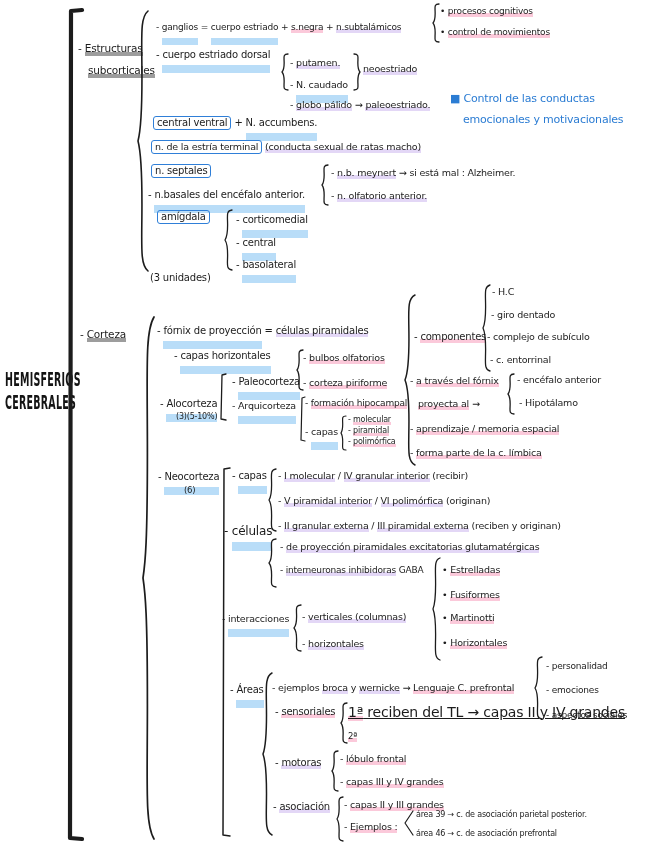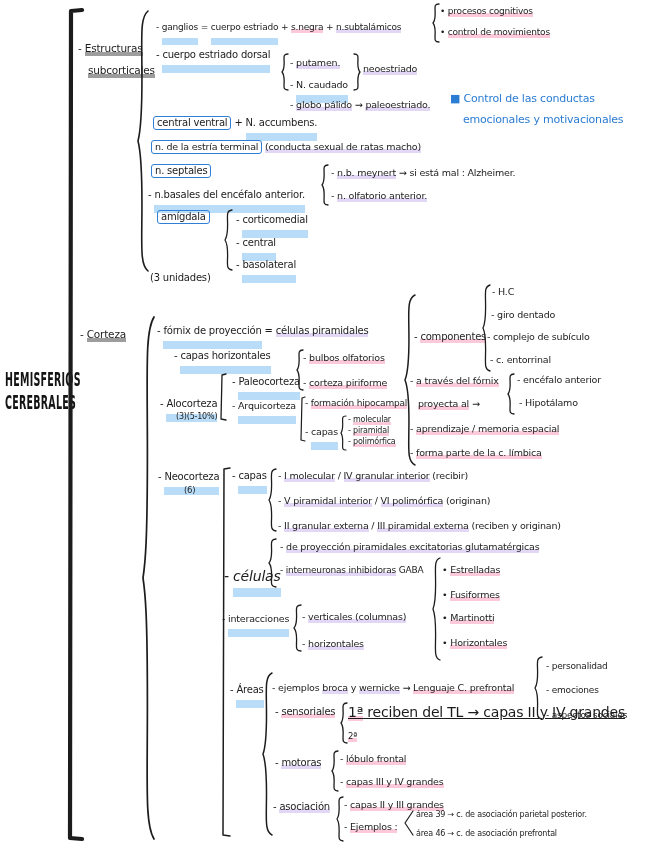--- a/index.html
+++ b/index.html
@@ -73,21 +73,21 @@
     <div class="line" style="left: 517px; top: 374px; font-size: 9.5px;"><span>- </span><span>encéfalo anterior</span></div>
     <div class="line" style="left: 519px; top: 397px; font-size: 9.5px;"><span>- </span><span>Hipotálamo</span></div>
     <div class="line" style="left: 410px; top: 423px; font-size: 9.5px;"><span>- </span><span class="hl-p">aprendizaje / memoria espacial</span></div>
     <div class="line" style="left: 410px; top: 447px; font-size: 9.5px;"><span>- </span><span class="hl-p">forma parte de la c. límbica</span></div>
     <div class="line" style="left: 158px; top: 471px; font-size: 10px;"><span>- </span><span class="hl-b">Neocorteza</span></div>
     <div class="line" style="left: 184px; top: 485px; font-size: 8.5px;"><span>(6)</span></div>
     <div class="line" style="left: 232px; top: 470px; font-size: 10px;"><span>- </span><span class="hl-b">capas</span></div>
     <div class="line" style="left: 278px; top: 470px; font-size: 9.5px;"><span>- </span><span class="hl-v">I molecular</span><span> / </span><span class="hl-v">IV granular interior</span><span> (recibir)</span></div>
     <div class="line" style="left: 278px; top: 520px; font-size: 9.5px;"><span>- </span><span class="hl-v">II granular externa</span><span> / </span><span class="hl-v">III piramidal externa</span><span> (reciben y originan)</span></div>
     <div class="line" style="left: 278px; top: 495px; font-size: 9.5px;"><span>- </span><span class="hl-v">V piramidal interior</span><span> / </span><span class="hl-v">VI polimórfica</span><span> (originan)</span></div>
-    <div class="line" style="left: 224px; top: 568px; font-size: 14px; font-style: italic;"><span>- </span><span class="hl-b">células</span></div>
+    <div class="line" style="left: 224px; top: 524px; font-size: 12px;"><span>- </span><span class="hl-b">células</span></div>
     <div class="line" style="left: 280px; top: 541px; font-size: 9.5px;"><span>- </span><span class="hl-v">de proyección piramidales excitatorias glutamatérgicas</span></div>
     <div class="line" style="left: 280px; top: 565px; font-size: 9px;"><span>- </span><span class="hl-v">interneuronas inhibidoras</span><span> GABA</span></div>
     <div class="line" style="left: 442px; top: 564px; font-size: 9.5px;"><span>• </span><span class="hl-p">Estrelladas</span></div>
     <div class="line" style="left: 442px; top: 589px; font-size: 9.5px;"><span>• </span><span class="hl-p">Fusiformes</span></div>
     <div class="line" style="left: 442px; top: 612px; font-size: 9.5px;"><span>• </span><span class="hl-p">Martinotti</span></div>
     <div class="line" style="left: 442px; top: 637px; font-size: 9.5px;"><span>• </span><span class="hl-p">Horizontales</span></div>
     <div class="line" style="left: 222px; top: 613px; font-size: 9.5px;"><span>- </span><span class="hl-b">interacciones</span></div>
     <div class="line" style="left: 302px; top: 611px; font-size: 9.5px;"><span>- </span><span class="hl-v">verticales (columnas)</span></div>
     <div class="line" style="left: 302px; top: 638px; font-size: 9.5px;"><span>- </span><span class="hl-v">horizontales</span></div>
     <div class="line" style="left: 230px; top: 684px; font-size: 10px;"><span>- </span><span class="hl-b">Áreas</span></div>

